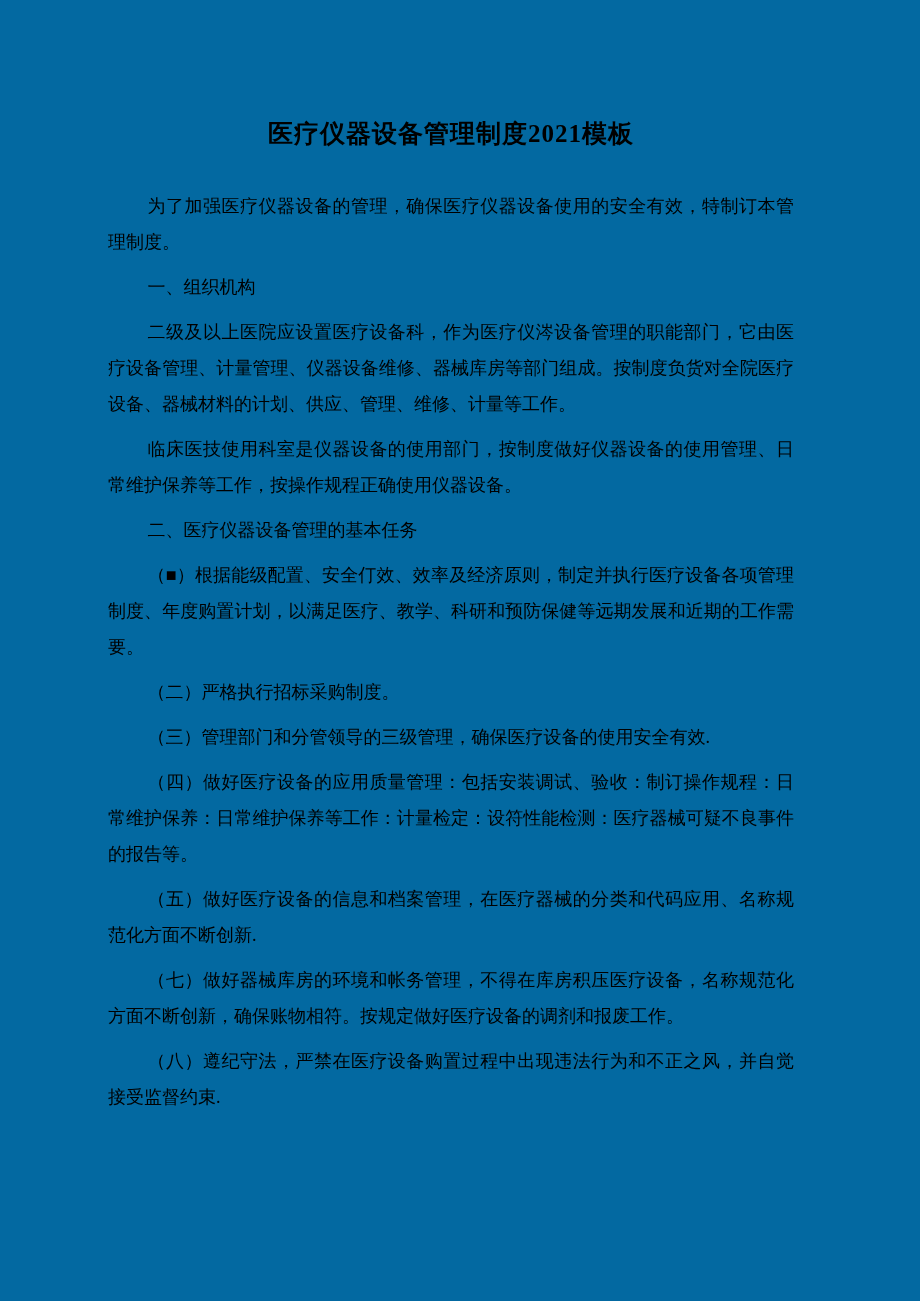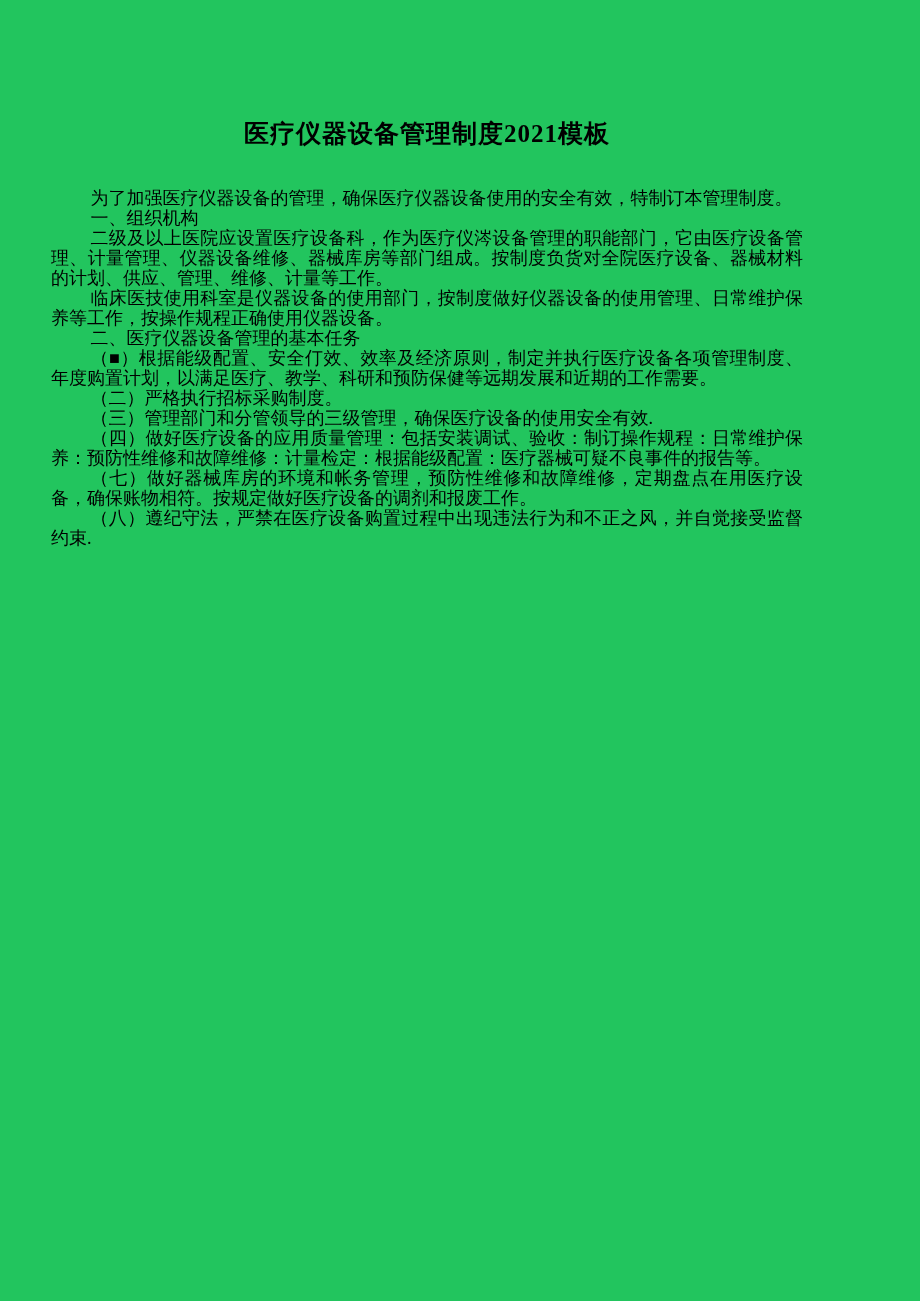--- a/index.html
+++ b/index.html
@@ -4,58 +4,59 @@
 <style>
   html, body {
     margin: 0;
     padding: 0;
     background: #ffffff;
   }
   .page {
     position: relative;
     width: 920px;
     height: 1301px;
-    background: #22c55e;
+    background: #0369a1;
     box-sizing: border-box;
-    padding: 116px 117px 0 51px;
+    padding: 116px 117px 0 99px;
     font-family: "Liberation Serif", "DejaVu Serif", serif;
     color: #000000;
     overflow: hidden;
   }
   .doc-title {
     font-size: 25px;
     font-weight: bold;
     text-align: center;
     margin: 0 0 36px 0;
     line-height: 36px;
     letter-spacing: 1px;
   }
   .doc-body {
     width: 100%;
   }
   .para {
     font-size: 18px;
-    line-height: 20px;
+    line-height: 36px;
     text-align: justify;
     text-indent: 2.2em;
-    margin: 0;
+    margin: 9px;
     word-break: break-all;
   }
 </style>
 </head>
 <body>
 
 <div class="page">
   <h1 class="doc-title">医疗仪器设备管理制度2021模板</h1>
   <div class="doc-body" id="doc-body">
       <p class="para">为了加强医疗仪器设备的管理，确保医疗仪器设备使用的安全有效，特制订本管理制度。</p>
       <p class="para">一、组织机构</p>
       <p class="para">二级及以上医院应设置医疗设备科，作为医疗仪涔设备管理的职能部门，它由医疗设备管理、计量管理、仪器设备维修、器械库房等部门组成。按制度负货对全院医疗设备、器械材料的计划、供应、管理、维修、计量等工作。</p>
       <p class="para">临床医技使用科室是仪器设备的使用部门，按制度做好仪器设备的使用管理、日常维护保养等工作，按操作规程正确使用仪器设备。</p>
       <p class="para">二、医疗仪器设备管理的基本任务</p>
       <p class="para">（■）根据能级配置、安全仃效、效率及经济原则，制定并执行医疗设备各项管理制度、年度购置计划，以满足医疗、教学、科研和预防保健等远期发展和近期的工作需要。</p>
       <p class="para">（二）严格执行招标采购制度。</p>
       <p class="para">（三）管理部门和分管领导的三级管理，确保医疗设备的使用安全有效.</p>
-      <p class="para">（四）做好医疗设备的应用质量管理：包括安装调试、验收：制订操作规程：日常维护保养：预防性维修和故障维修：计量检定：根据能级配置：医疗器械可疑不良事件的报告等。</p>
-      <p class="para">（七）做好器械库房的环境和帐务管理，预防性维修和故障维修，定期盘点在用医疗设备，确保账物相符。按规定做好医疗设备的调剂和报废工作。</p>
+      <p class="para">（四）做好医疗设备的应用质量管理：包括安装调试、验收：制订操作规程：日常维护保养：日常维护保养等工作：计量检定：设符性能检测：医疗器械可疑不良事件的报告等。</p>
+      <p class="para">（五）做好医疗设备的信息和档案管理，在医疗器械的分类和代码应用、名称规范化方面不断创新.</p>
+      <p class="para">（七）做好器械库房的环境和帐务管理，不得在库房积压医疗设备，名称规范化方面不断创新，确保账物相符。按规定做好医疗设备的调剂和报废工作。</p>
       <p class="para">（八）遵纪守法，严禁在医疗设备购置过程中出现违法行为和不正之风，并自觉接受监督约束.</p>
     </div>
 </div>
 
 </body></html>

